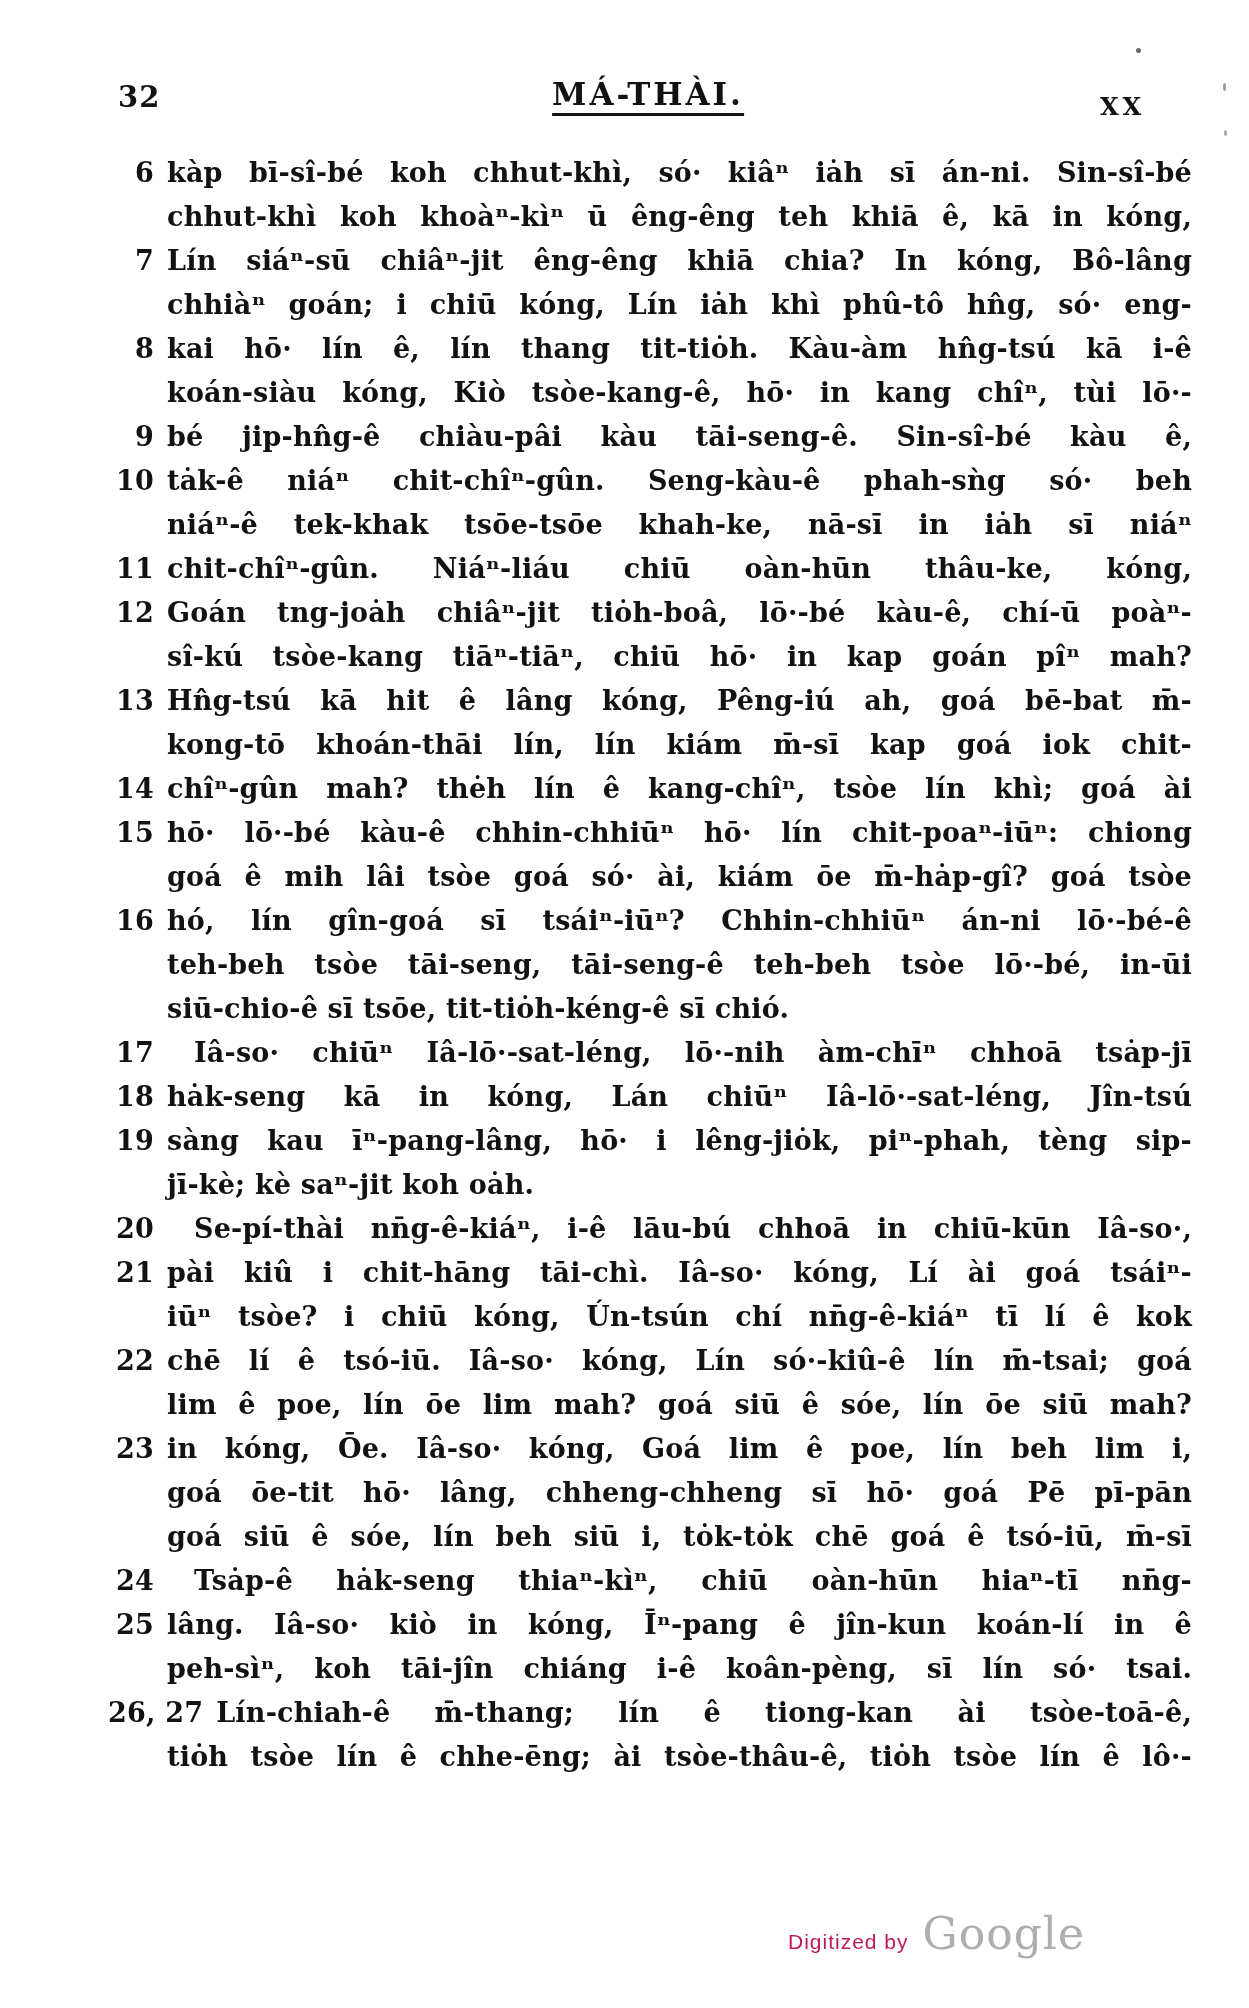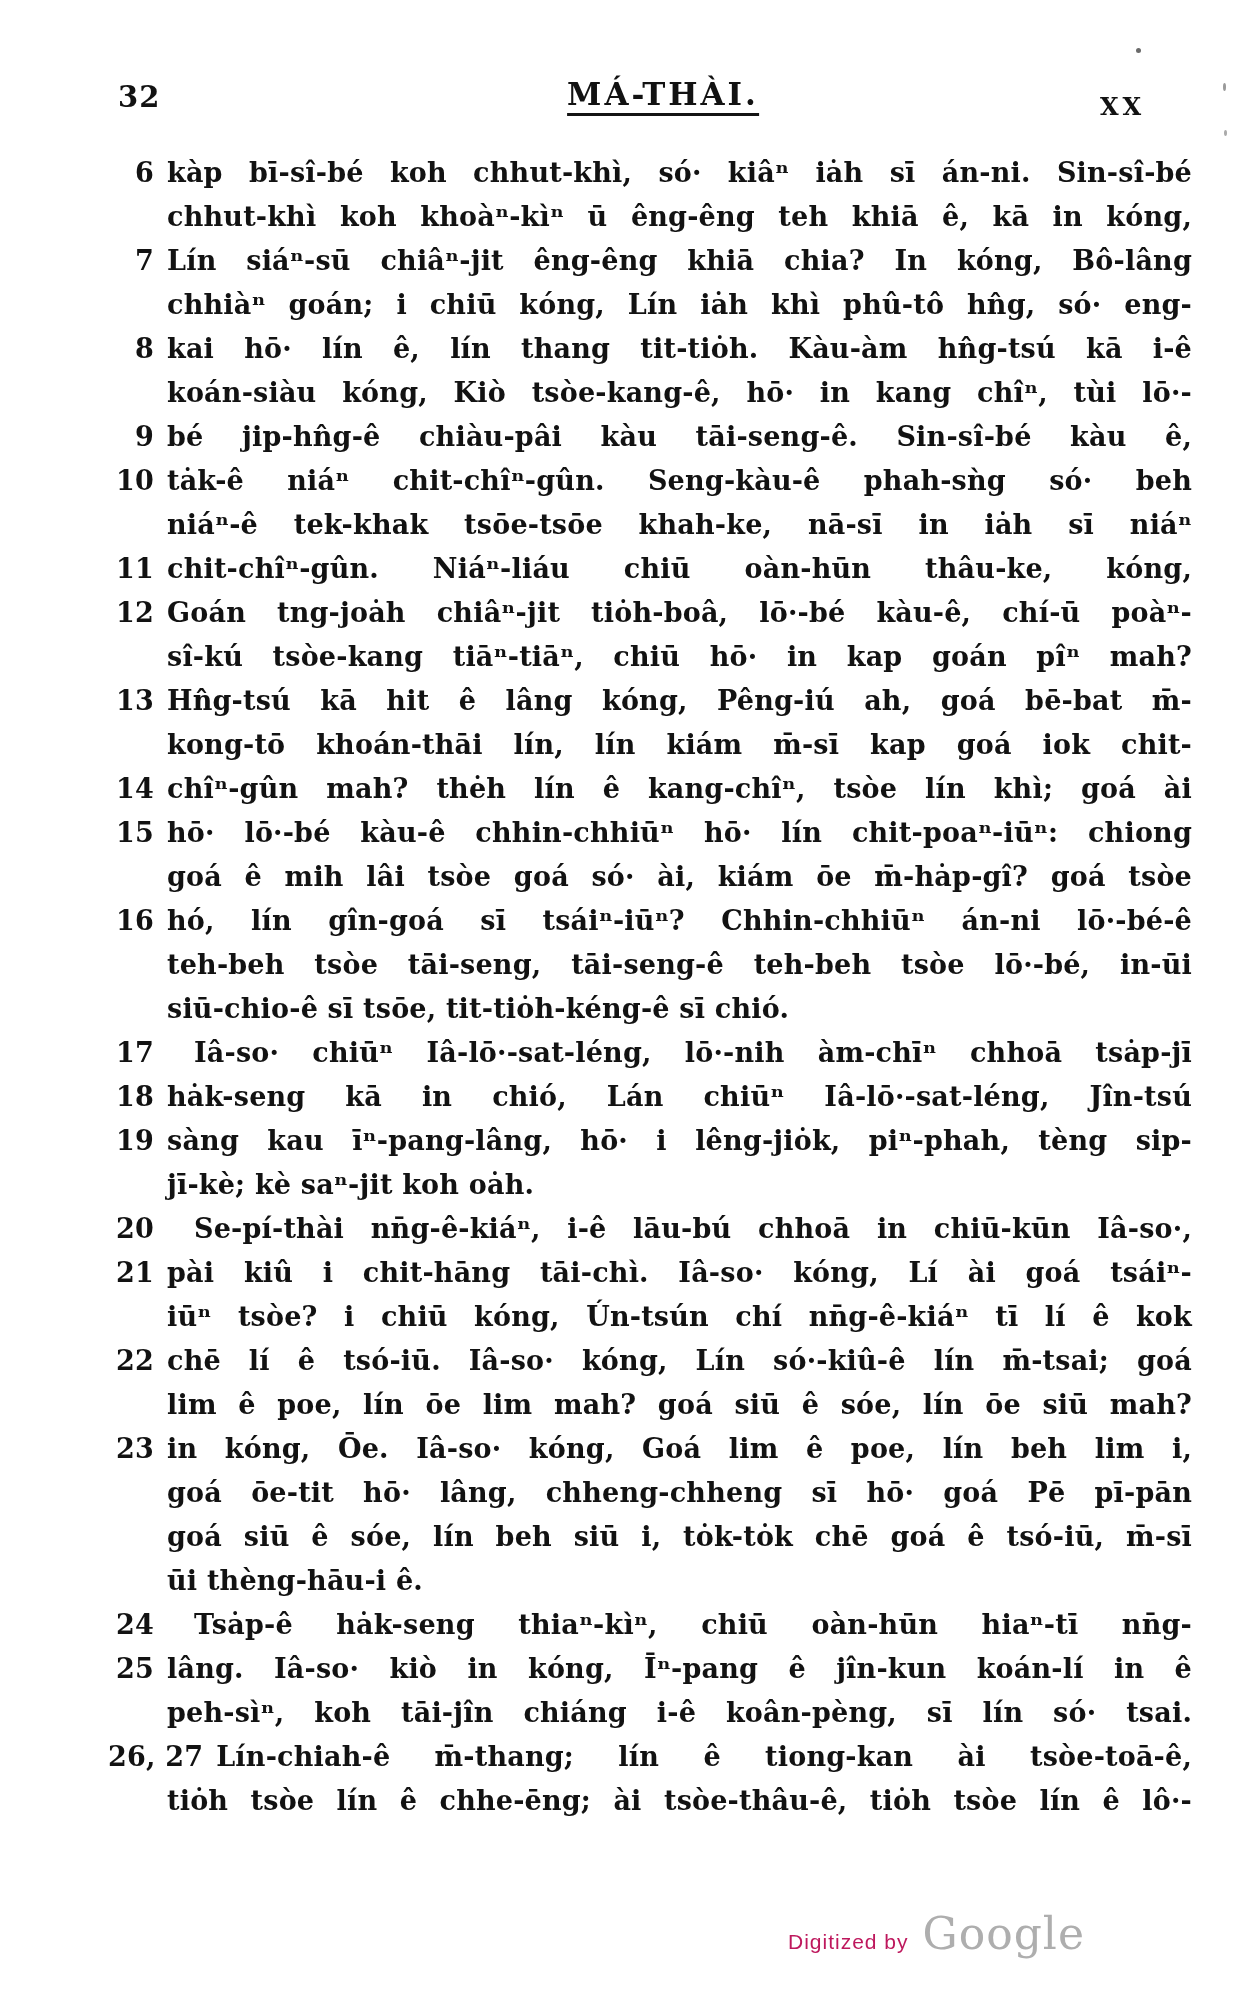--- a/index.html
+++ b/index.html
@@ -12,21 +12,21 @@
     color:#121212;
   }
   .page{position:absolute;inset:0;}
 
   
   .pagenum{
     position:absolute;left:107px;top:80px;
     font-size:29px;font-weight:bold;letter-spacing:1px;margin-left:11px;
   }
   .title{
-    position:absolute;left:663px;top:76px;transform:translateX(-50%);
+    position:absolute;left:648px;top:76px;transform:translateX(-50%);
     font-size:31px;font-weight:bold;letter-spacing:3px;
     border-bottom:3px solid #141414;padding-bottom:1px;
     white-space:nowrap;
   }
   .chapter{
     position:absolute;left:1100px;top:92px;
     font-size:24px;font-weight:bold;letter-spacing:4px;
   }
 
   
@@ -161,21 +161,21 @@
       <div class="line">
         <span class="vnum"></span>
         <span class="vtext">siū-chio-ê sī tsōe, tit-tiȯh-kéng-ê sī chió.</span>
       </div>
       <div class="line full indent">
         <span class="vnum">17</span>
         <span class="vtext">Iâ-so· chiūⁿ Iâ-lō·-sat-léng, lō·-nih àm-chīⁿ chhoā tsȧp-jī</span>
       </div>
       <div class="line full">
         <span class="vnum">18</span>
-        <span class="vtext">hȧk-seng kā in chió, Lán chiūⁿ Iâ-lō·-sat-léng, Jîn-tsú</span>
+        <span class="vtext">hȧk-seng kā in kóng, Lán chiūⁿ Iâ-lō·-sat-léng, Jîn-tsú</span>
       </div>
       <div class="line full">
         <span class="vnum">19</span>
         <span class="vtext">sàng kau īⁿ-pang-lâng, hō· i lêng-jiȯk, piⁿ-phah, tèng sip-</span>
       </div>
       <div class="line">
         <span class="vnum"></span>
         <span class="vtext">jī-kè; kè saⁿ-jit koh oȧh.</span>
       </div>
       <div class="line full indent">
@@ -202,24 +202,20 @@
         <span class="vnum">23</span>
         <span class="vtext">in kóng, Ōe. Iâ-so· kóng, Goá lim ê poe, lín beh lim i,</span>
       </div>
       <div class="line full">
         <span class="vnum"></span>
         <span class="vtext">goá ōe-tit hō· lâng, chheng-chheng sī hō· goá Pē pī-pān</span>
       </div>
       <div class="line full">
         <span class="vnum"></span>
         <span class="vtext">goá siū ê sóe, lín beh siū i, tȯk-tȯk chē goá ê tsó-iū, m̄-sī</span>
-      </div>
-      <div class="line">
-        <span class="vnum"></span>
-        <span class="vtext">ūi thèng-hāu-i ê.</span>
       </div>
       <div class="line full indent">
         <span class="vnum">24</span>
         <span class="vtext">Tsȧp-ê hȧk-seng thiaⁿ-kìⁿ, chiū oàn-hūn hiaⁿ-tī nn̄g-</span>
       </div>
       <div class="line full">
         <span class="vnum">25</span>
         <span class="vtext">lâng. Iâ-so· kiò in kóng, Īⁿ-pang ê jîn-kun koán-lí in ê</span>
       </div>
       <div class="line full">

